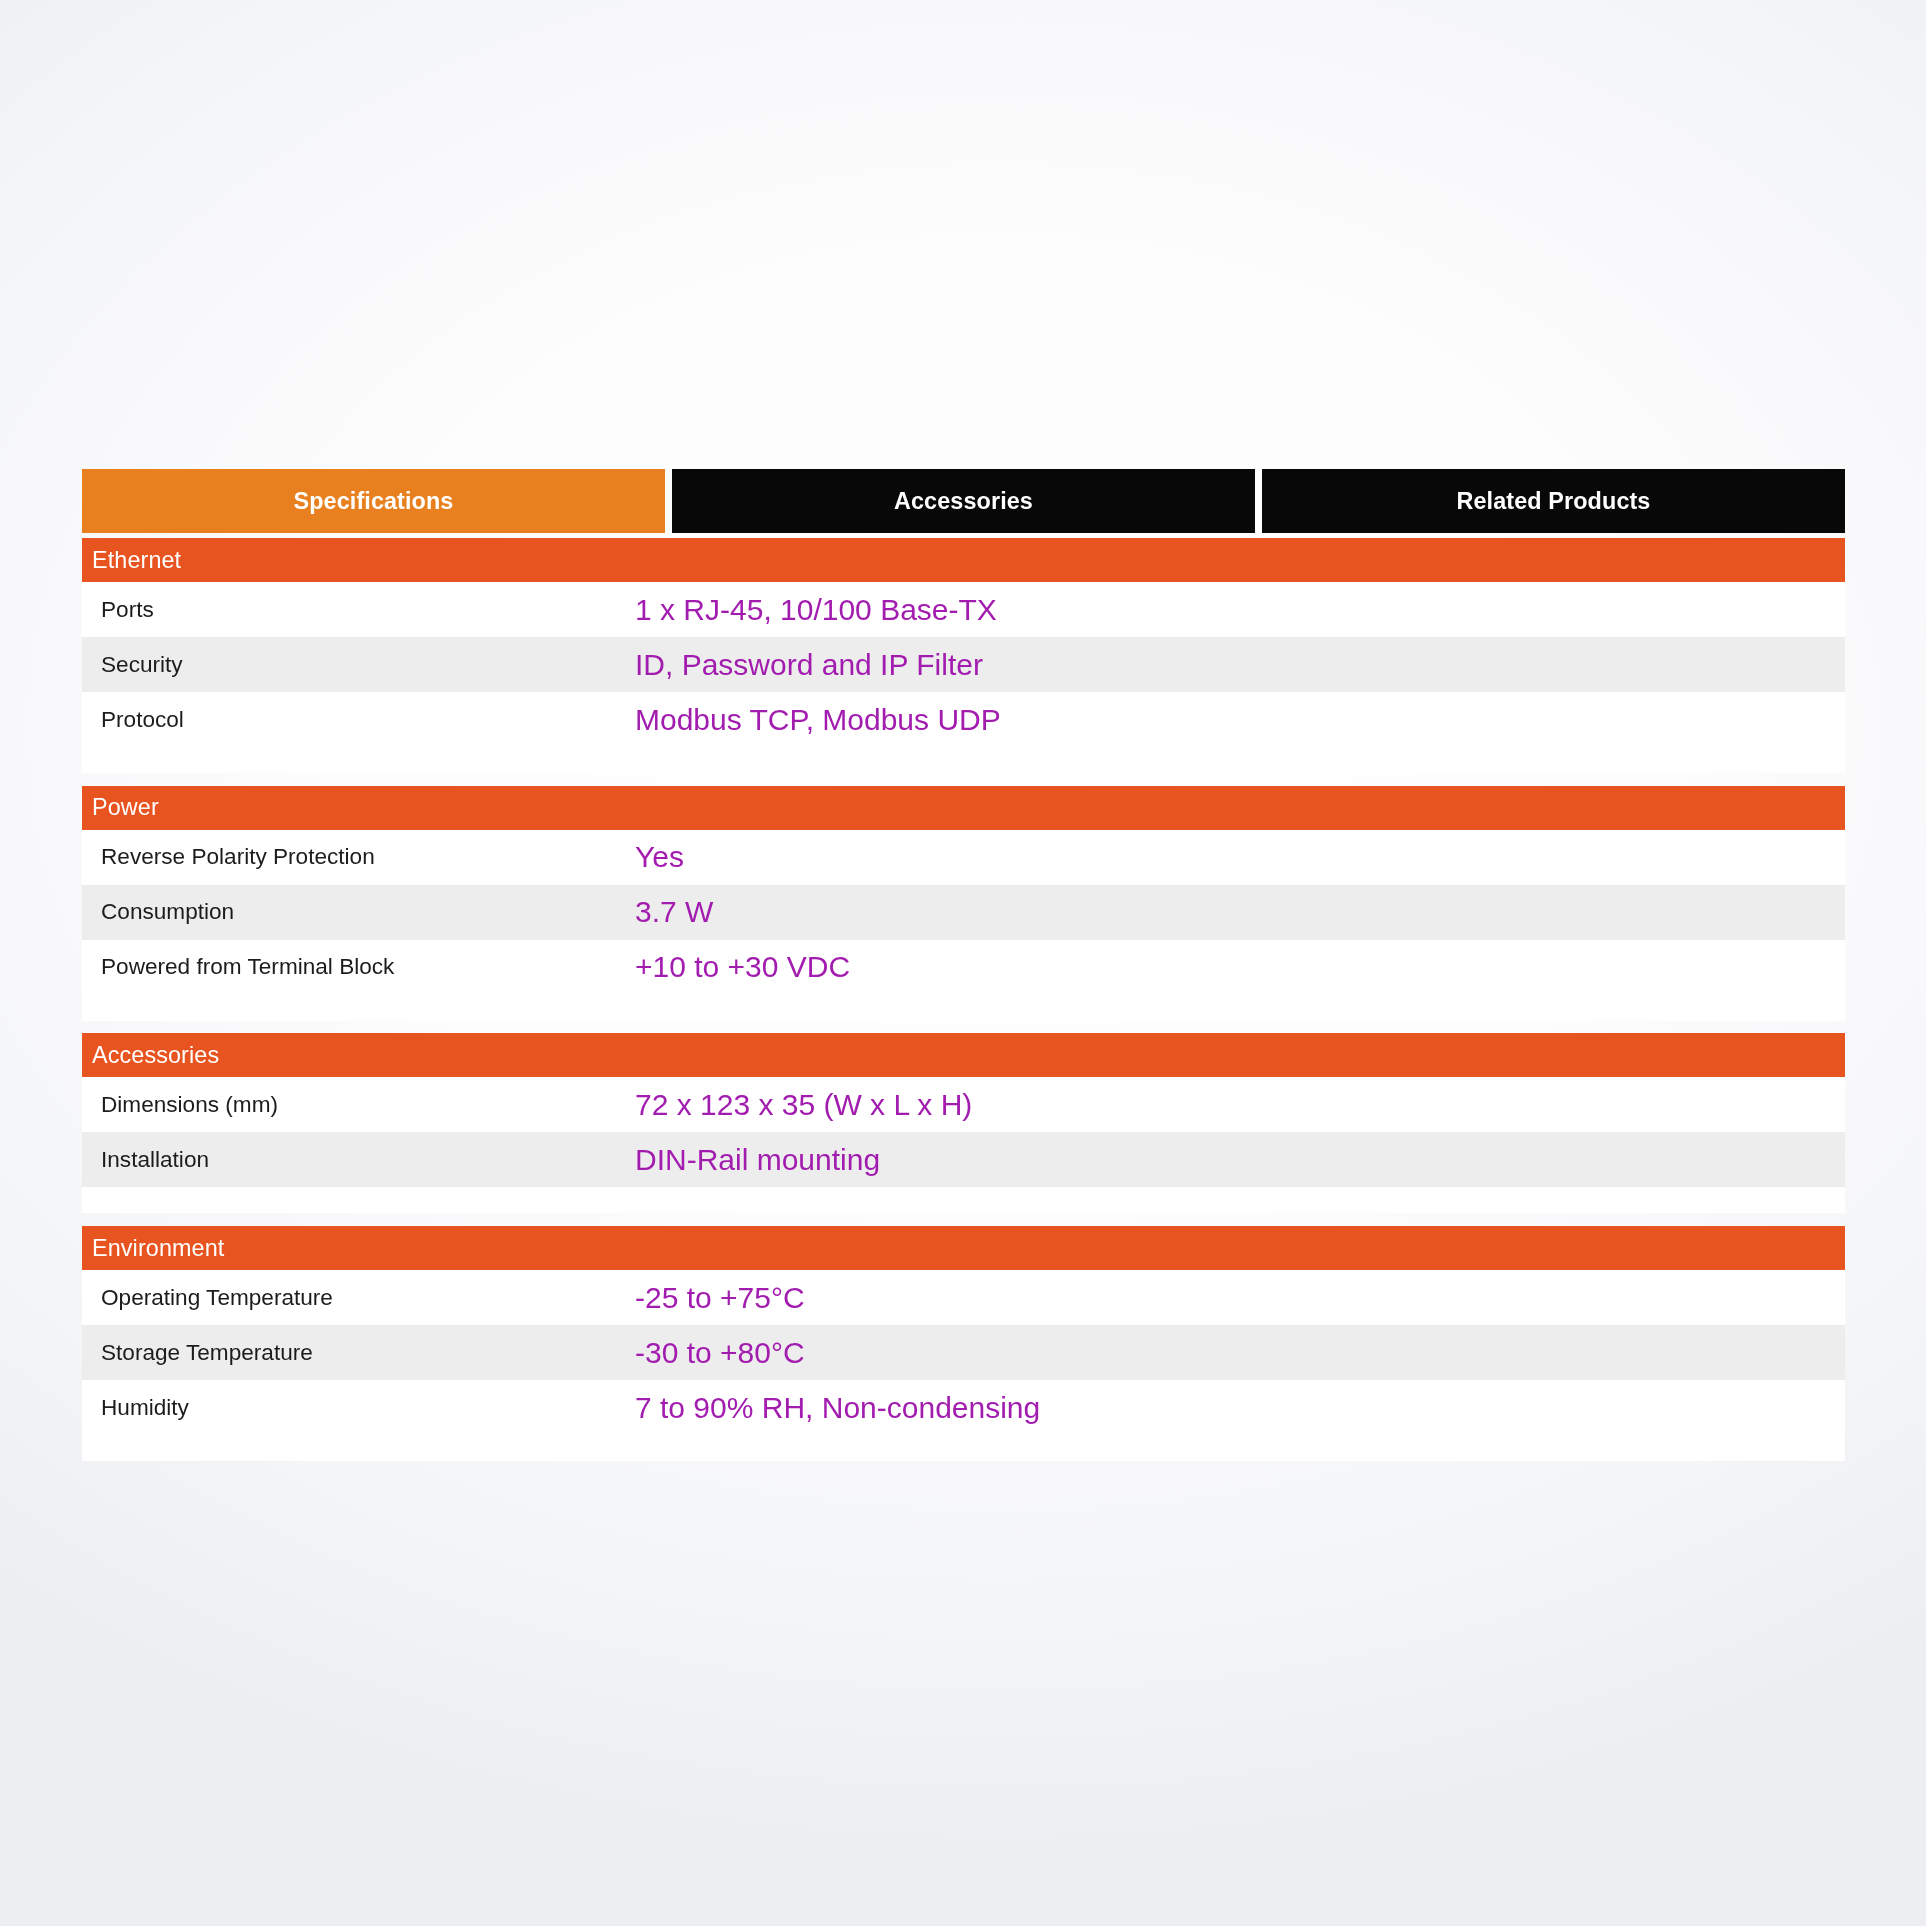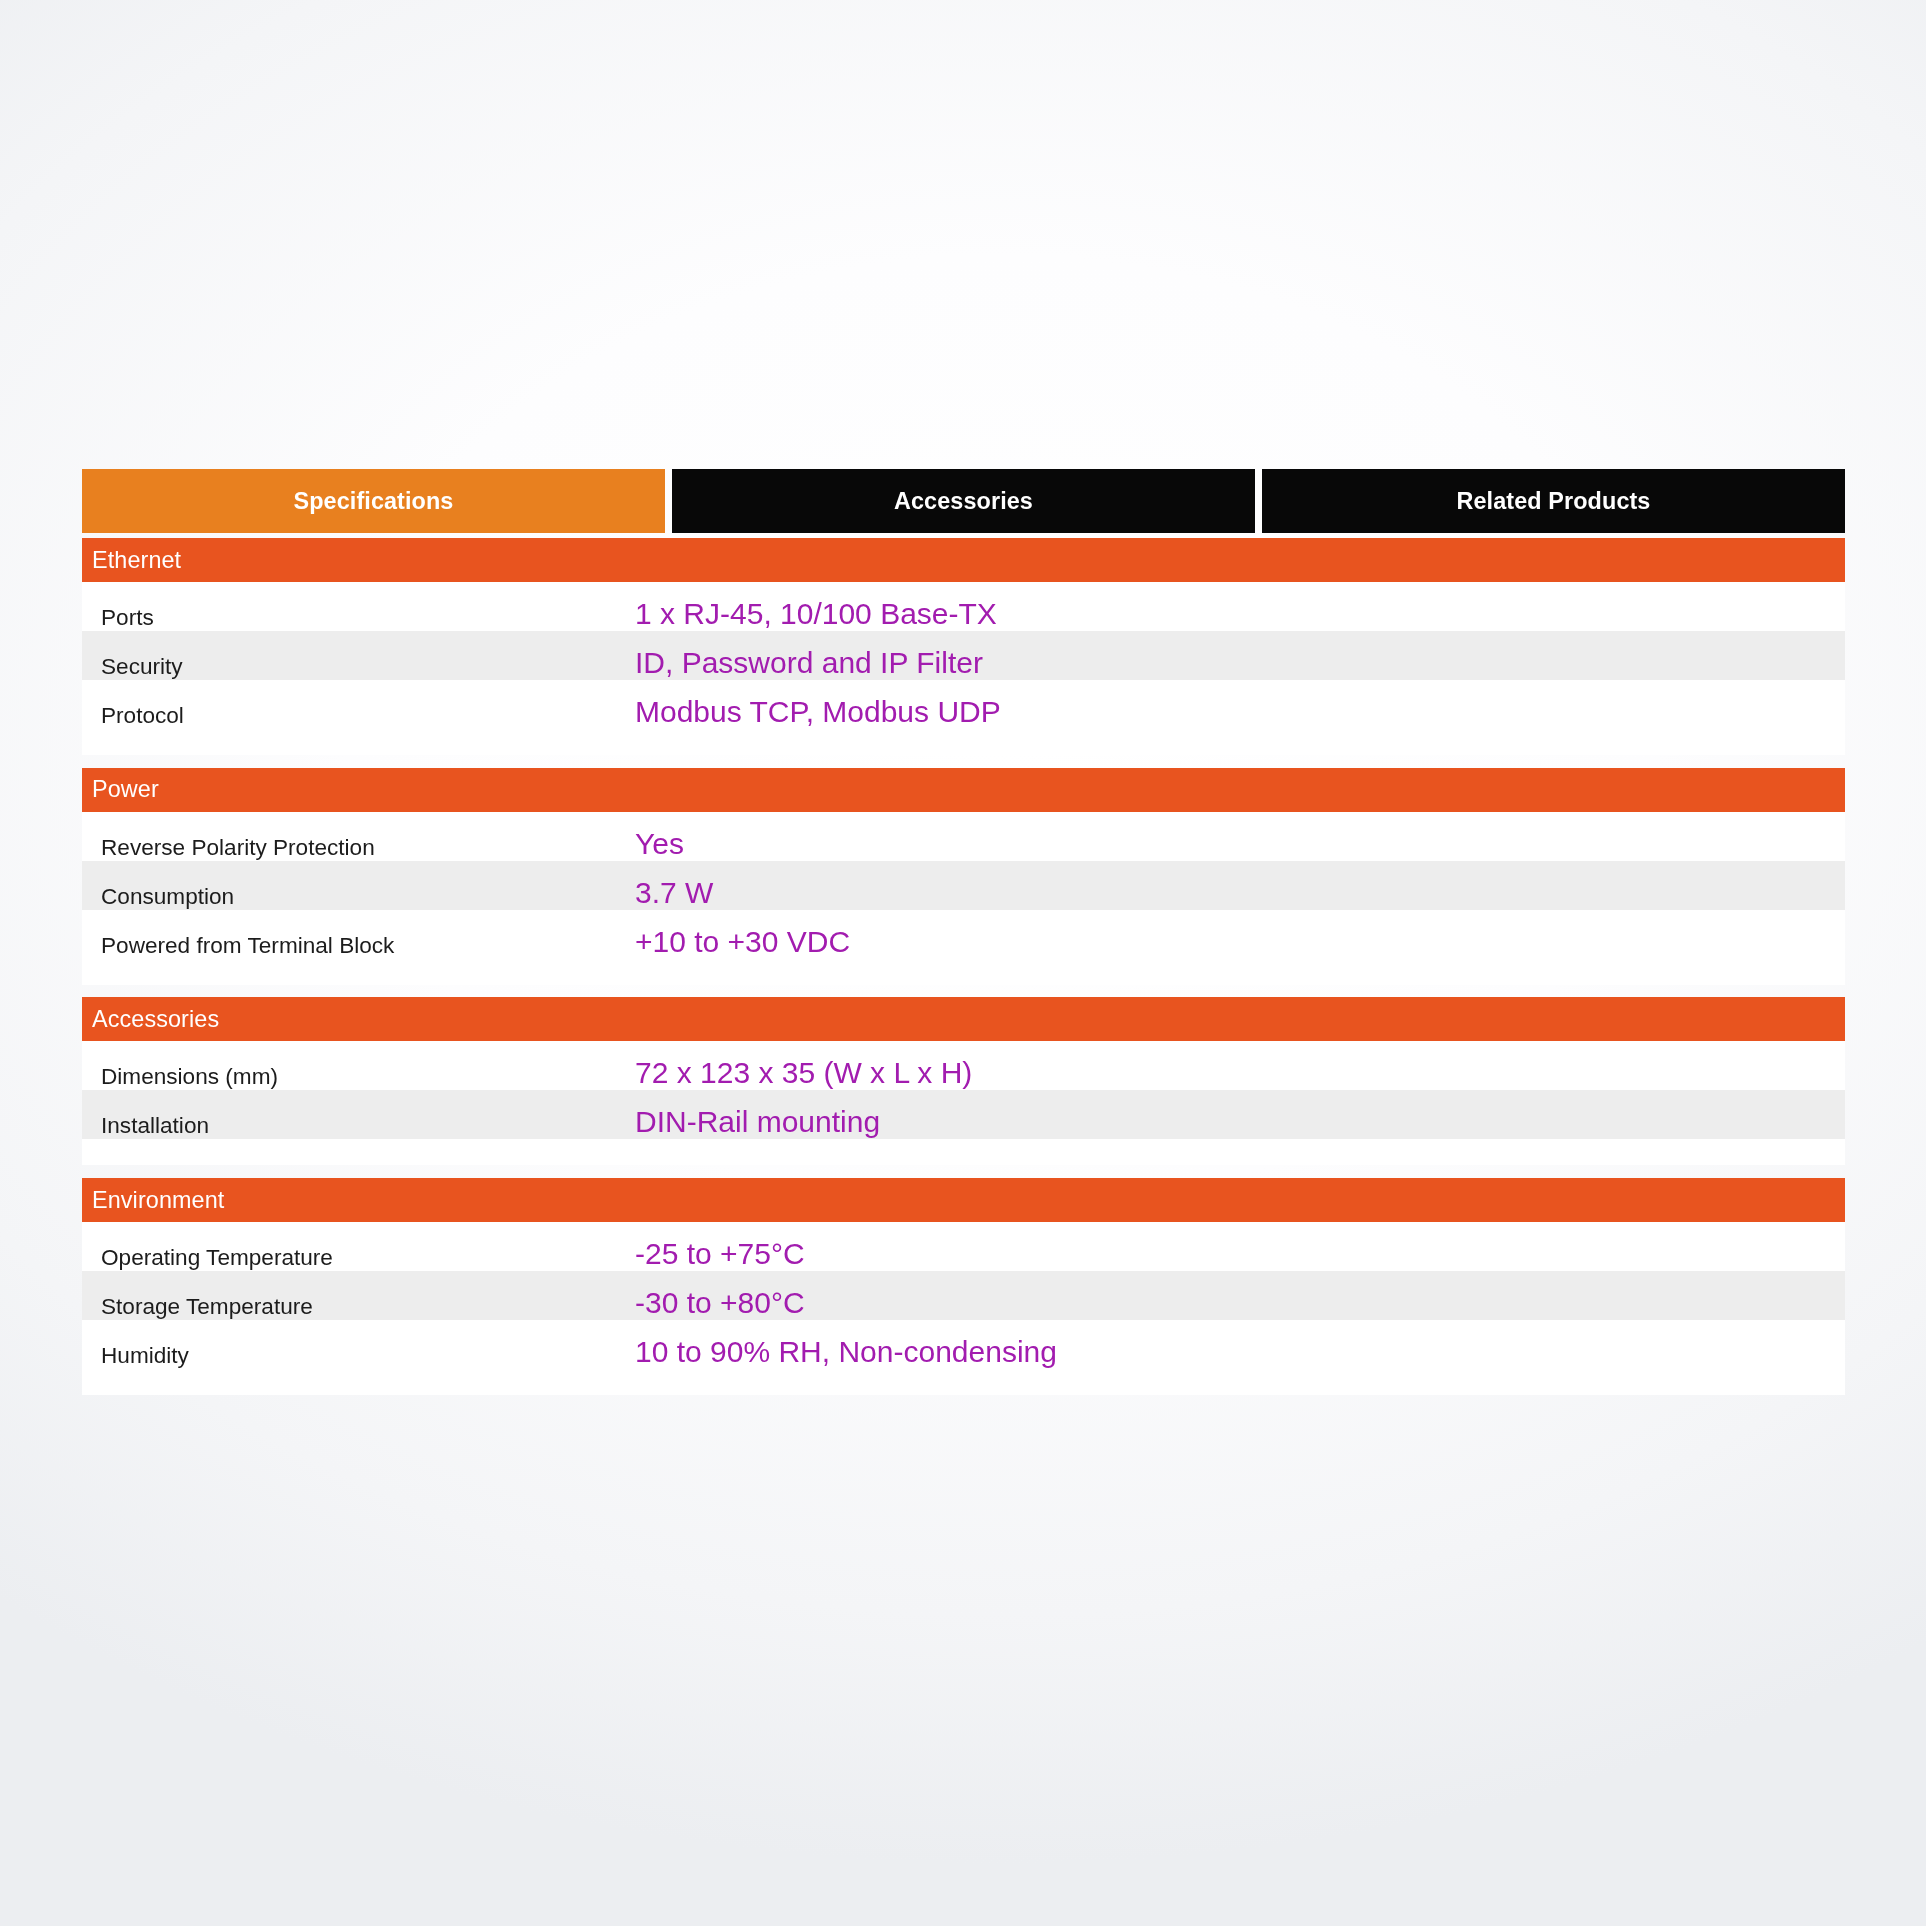--- a/index.html
+++ b/index.html
@@ -78,22 +78,22 @@
     box-sizing: border-box;
     font-size: 23.4px;
     font-weight: normal;
     letter-spacing: 0.1px;
   }
   .rows {
     width: 100%;
   }
   .row {
     display: flex;
-    align-items: flex-end;
-    height: 49px;
+    align-items: center;
+    height: 55px;
     box-sizing: border-box;
     background: #ffffff;
   }
   .row.alt {
     background: #ededed;
   }
   .row .cell-label {
     width: 553px;
     flex: 0 0 553px;
     padding-left: 19px;
@@ -205,21 +205,21 @@
             <div class="row">
               <div class="cell-label">Operating Temperature</div>
               <div class="cell-value">-25 to +75°C</div>
             </div>
             <div class="row alt">
               <div class="cell-label">Storage Temperature</div>
               <div class="cell-value">-30 to +80°C</div>
             </div>
             <div class="row">
               <div class="cell-label">Humidity</div>
-              <div class="cell-value">10 to 90% RH, Non-condensing</div>
+              <div class="cell-value">7 to 90% RH, Non-condensing</div>
             </div>
           </div>
           <div class="section-tail"></div>
         </div>
       </div>
 
   </div>
 </div>
 
 

